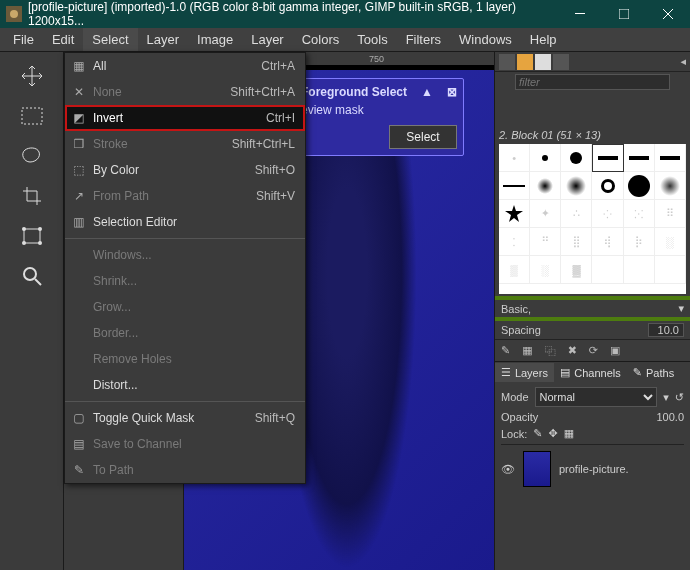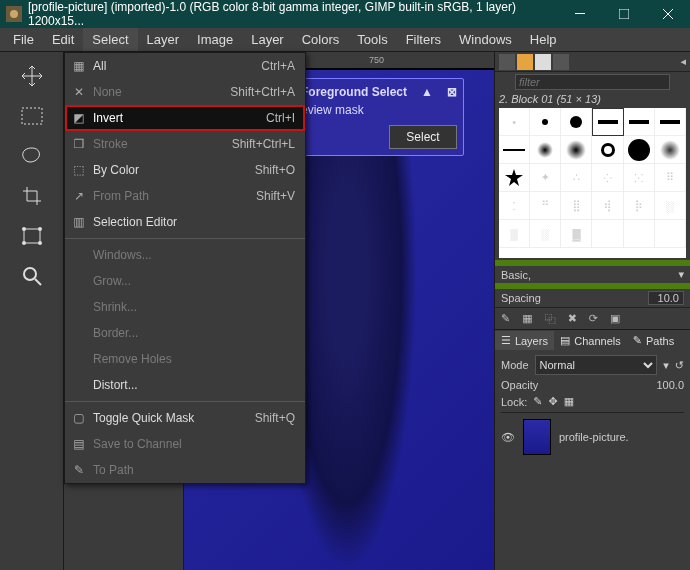--- a/index.html
+++ b/index.html
@@ -14,38 +14,38 @@
 .menubar .item { padding: 0 9px; display: flex; align-items: center; color: #ddd; font-size: 13px; }
 .menubar .item.active { background: #4a4a4a; }
 
 .workspace { position: relative; display: flex; height: calc(570px - 28px - 24px); }
 .leftcol { width: 64px; background: #3b3b3b; border-right: 1px solid #1a1a1a; display: flex; flex-direction: column; align-items: center; padding-top: 6px; gap: 4px; }
 .toolbtn { width: 48px; height: 36px; display: flex; align-items: center; justify-content: center; color: #ddd; }
 .midcol { flex: 0 0 120px; background: #3b3b3b; border-right: 1px solid #1a1a1a; padding: 6px 4px; font-size: 11px; color: #ccc; }
 .midcol .row { display: flex; align-items: center; gap: 4px; padding: 2px 0; }
 .midcol input[type=radio], .midcol input[type=checkbox]{ accent-color:#555; }
 .canvaswrap { flex: 1; background: #454545; position: relative; overflow: hidden; }
-.ruler-h { height: 18px; background: #3b3b3b; color: #aaa; font-size: 9px; display: flex; align-items: center; padding-left: 90px; gap: 80px; border-bottom: 2px solid #000000; }
+.ruler-h { height: 18px; background: #3b3b3b; color: #aaa; font-size: 9px; display: flex; align-items: center; padding-left: 90px; gap: 80px; border-bottom: 5px solid #000000; }
 .canvassub { position: absolute; top: 18px; left: 0; right: 0; bottom: 0; background: linear-gradient(135deg,#2a2ba5,#1a1a8c); }
 .person { position:absolute; left:30%; top:15%; width:45%; height:85%; background: radial-gradient(ellipse at 50% 30%, #1b1b60 20%, #11114a 55%, transparent 70%); filter: blur(.5px); }
 .fgselect { position: absolute; top: 8px; left: 110px; width: 170px; background: #2e2aa0; border: 1px solid #807cff; border-radius: 2px; padding: 6px; color: #dadaff; font-size: 12px; }
 .fgselect .hdr { display: flex; align-items: center; justify-content: space-between; font-weight: 600; padding-bottom: 4px; }
 .fgselect .btn { margin-top: 8px; margin-left: auto; width: 68px; height: 24px; background: #333; border: 1px solid #777; color: #eee; display: flex; align-items: center; justify-content: center; }
 
 .rightcol { width: 196px; background: #3b3b3b; border-left: 1px solid #1a1a1a; display: flex; flex-direction: column; font-size: 11px; }
 .rtabs { height: 20px; display: flex; align-items: center; gap: 2px; padding-left: 4px; background:#3b3b3b; border-bottom:1px solid #222; }
 .rtab { width: 16px; height: 16px; background:#555; }
 .rtab.active{ background:#e6a43f; }
 .filterbox { padding: 2px 20px; }
 .filterbox input { width: 100%; background: #2d2d2d; border: 1px solid #555; color: #aaa; font-style: italic; padding: 1px 3px; height:16px; font-size:11px; }
-.brushlabel { padding: 1px 4px; font-style: italic; color: #ccc; }
+.brushlabel { padding: 1px 4px; font-style: italic; color: #ccc; margin-top: 36px; }
 .brushgrid { height: 150px; background: #fff; margin: 2px 4px; overflow: hidden; display: grid; grid-template-columns: repeat(6,1fr); grid-auto-rows: 28px; }
 .brushgrid .cell { display:flex; align-items:center; justify-content:center; border-right:1px solid #eee; border-bottom:1px solid #eee; position:relative; }
 .brushgrid .cell.sel{ outline:1px solid #333; outline-offset:-1px; }
-.dockrow { display:flex; align-items:center; justify-content:space-between; padding:2px 6px; background:#3b3b3b; border-top:6px solid #4d7c0f; }
+.dockrow { display:flex; align-items:center; justify-content:space-between; padding:2px 6px; background:#3b3b3b; border-top:4px solid #4d7c0f; }
 .dockrow .val { background:#2d2d2d; border:1px solid #555; padding:0 4px; min-width:36px; text-align:right; }
 .iconrow { display:flex; gap:12px; padding:4px 6px; color:#bbb; border-top:1px solid #222; }
 .panetabs { height:22px; display:flex; align-items:center; background:#3b3b3b; border-top:1px solid #1a1a1a; }
 .panetab { padding:3px 6px; display:flex; align-items:center; gap:4px; color:#ddd; font-size:11px; }
 .panetab.active{ background:#4a4a4a; }
 .layerspane { flex:1; background:#3b3b3b; padding:4px 6px; display:flex; flex-direction:column; gap:4px; }
 .layerspane .row { display:flex; align-items:center; gap:6px; }
 .layerspane select { background:#2d2d2d; border:1px solid #555; color:#ddd; height:20px; font-size:11px; }
 .layerentry { display:flex; align-items:center; gap:8px; padding:6px 0; border-top:1px solid #222; }
 .thumb { width:28px; height:36px; background:linear-gradient(#2a2ba5,#1a1a8c); border:1px solid #000; }
@@ -361,26 +361,26 @@
         <span class="short"></span>
       </div>
       <div class="sep"></div>
       <div class="mi disabled">
         <span class="mkicon"></span>
         <span>Windows...</span>
         <span class="short"></span>
       </div>
       <div class="mi disabled">
         <span class="mkicon"></span>
+        <span>Shrink...</span>
+        <span class="short"></span>
+      </div>
+      <div class="mi disabled">
+        <span class="mkicon"></span>
         <span>Grow...</span>
-        <span class="short"></span>
-      </div>
-      <div class="mi disabled">
-        <span class="mkicon"></span>
-        <span>Shrink...</span>
         <span class="short"></span>
       </div>
       <div class="mi disabled">
         <span class="mkicon"></span>
         <span>Border...</span>
         <span class="short"></span>
       </div>
       <div class="mi disabled">
         <span class="mkicon"></span>
         <span>Remove Holes</span>

